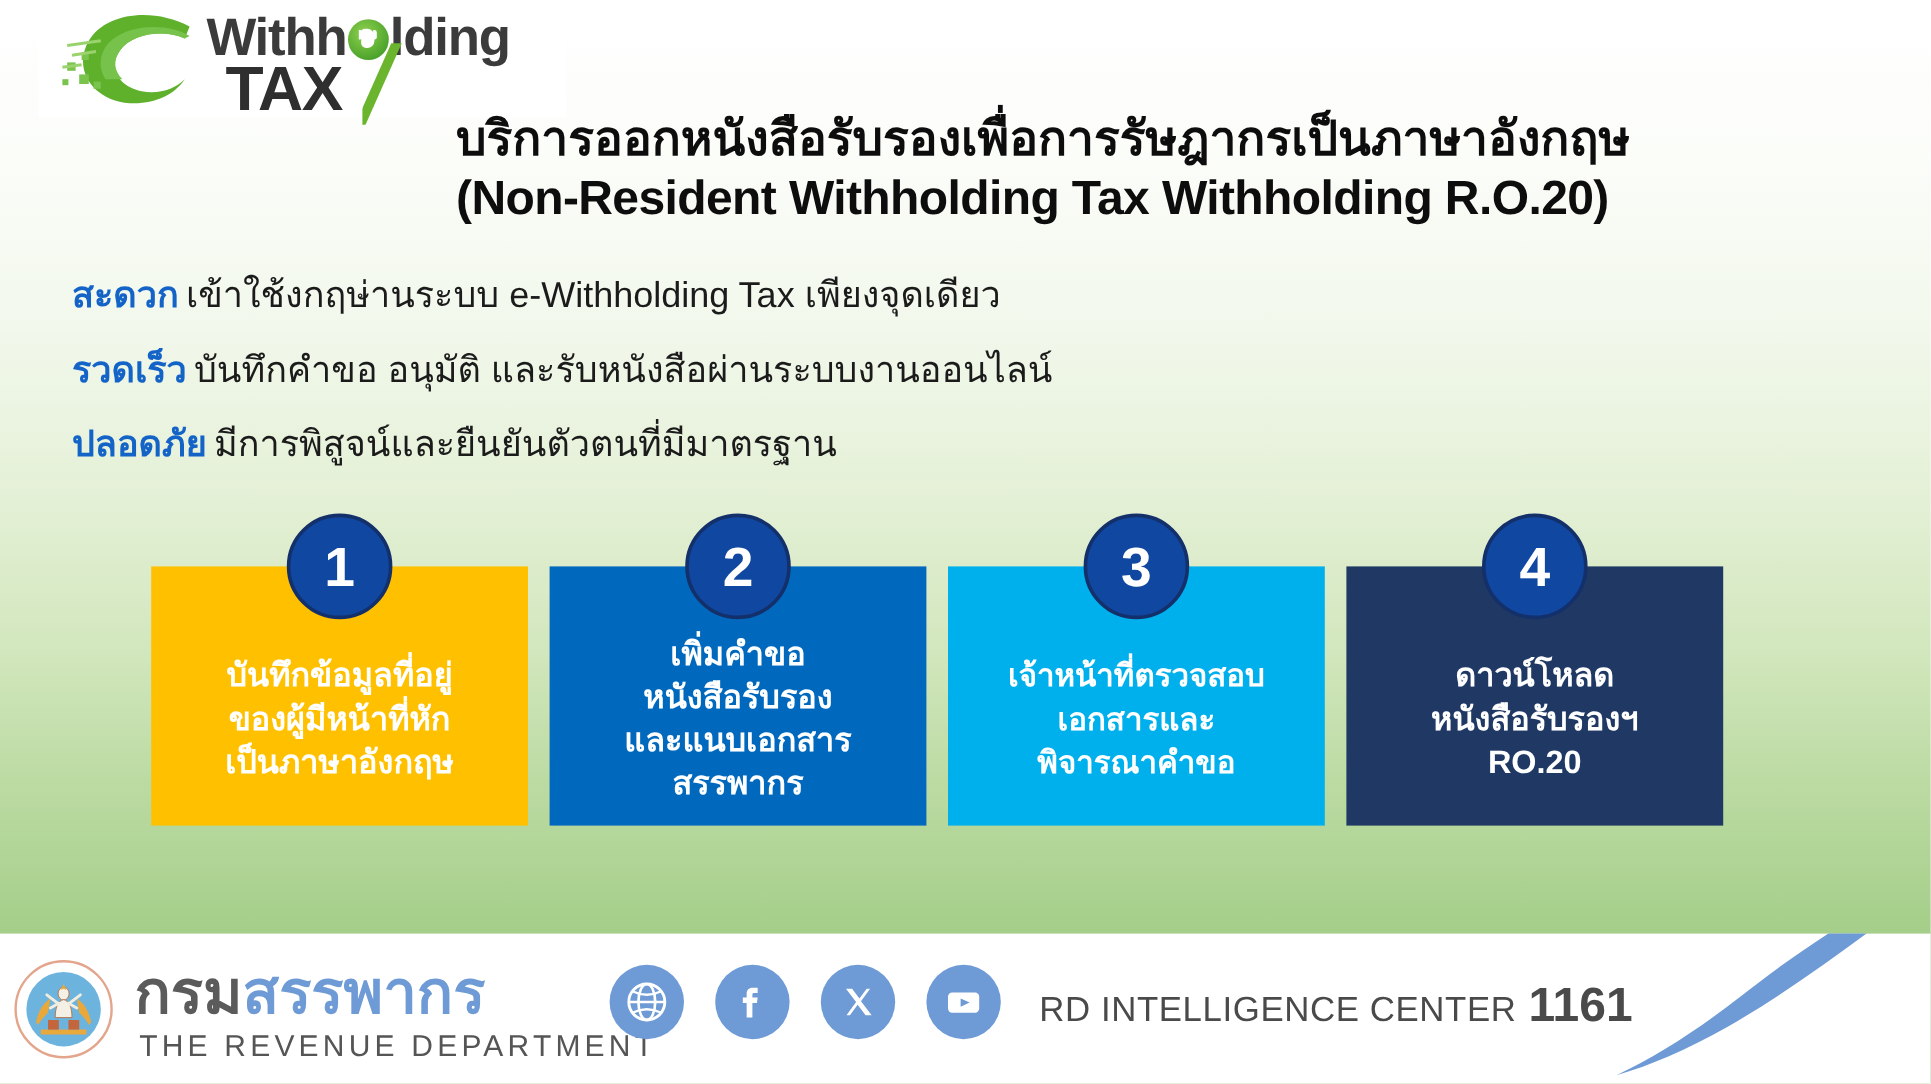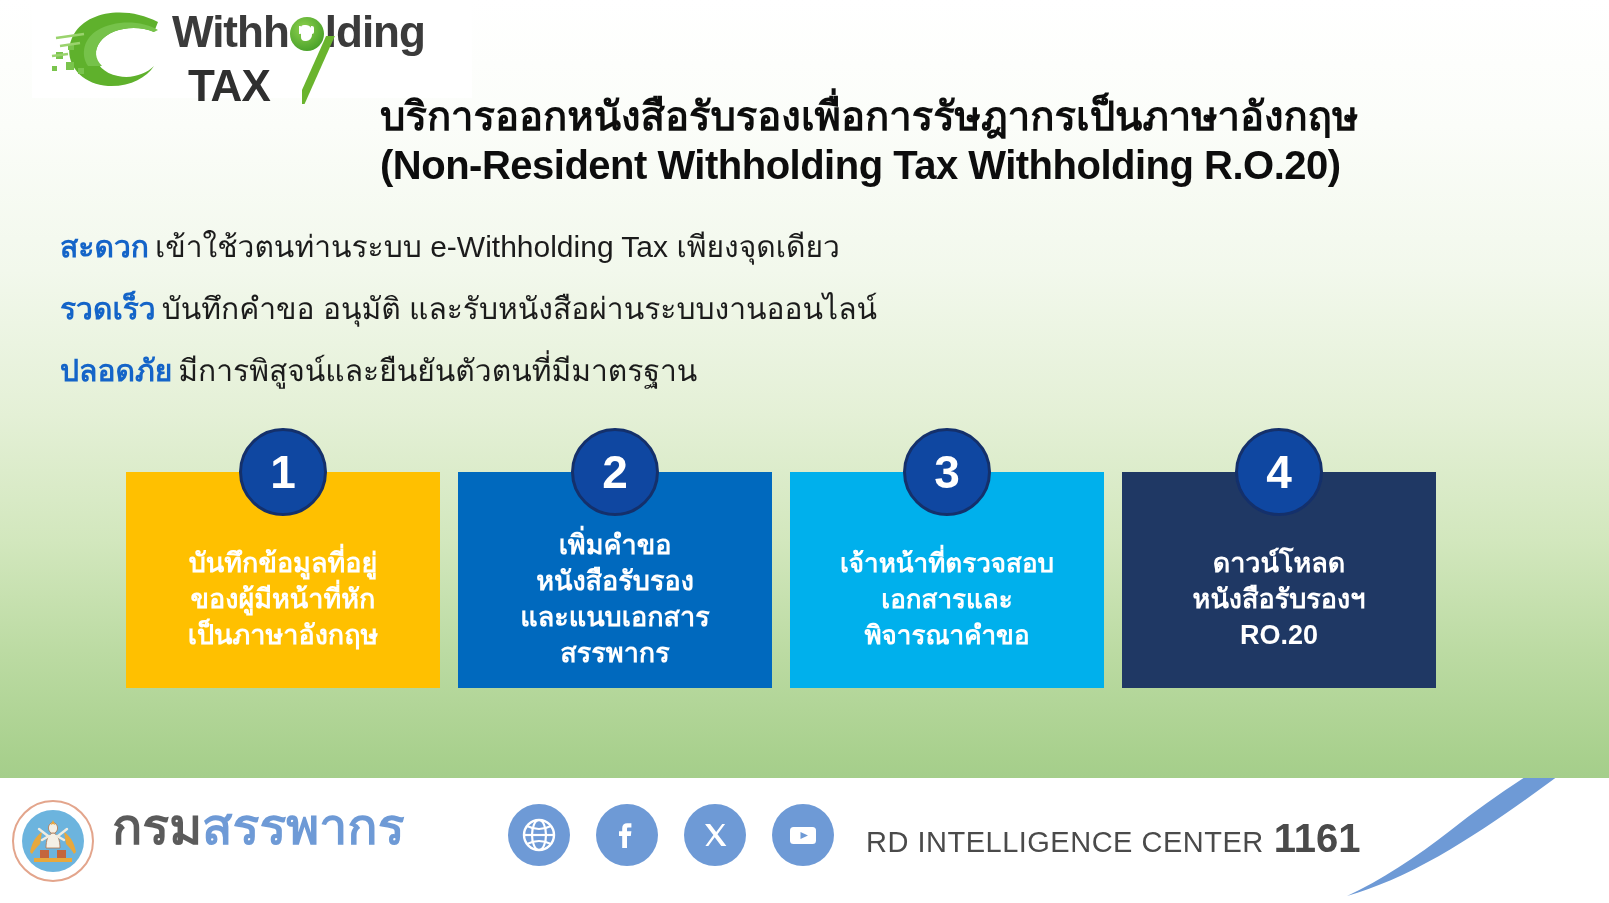--- a/index.html
+++ b/index.html
@@ -31,21 +31,21 @@
     display:inline-block;width:34px;height:34px;border-radius:50%;
     background:radial-gradient(circle at 40% 35%,#8fd14f 0%,#4aa22a 75%,#2f7a18 100%);
     position:relative;vertical-align:-4px;margin:0 1px;
   }
   .lw-o::after{
     content:"";position:absolute;left:11px;top:8px;width:11px;height:16px;
     background:#fff;border-radius:3px 6px 6px 4px;
     box-shadow:-6px -3px 0 -4px #fff, 6px -3px 0 -4px #fff;
   }
   .lw-line2{
-    position:absolute;left:16px;top:55px;font-size:44px;font-weight:bold;
+    position:absolute;left:16px;top:44px;font-size:52px;font-weight:bold;
     color:#2f2f2f;letter-spacing:-1px;line-height:50px;
   }
   .lw-x{
     position:absolute;left:130px;top:30px;width:60px;height:68px;
     overflow:hidden;
   }
   .lw-x::before{
     content:"";position:absolute;left:8px;top:-6px;width:8px;height:86px;
     background:#6ab42e;transform:rotate(24deg);
   }
@@ -167,21 +167,21 @@
     </div>
   </div>
 
   <div class="title-wrap">
     <div class="title-th">บริการออกหนังสือรับรองเพื่อการรัษฎากรเป็นภาษาอังกฤษ</div>
     <div class="title-en">(Non-Resident Withholding Tax Withholding R.O.20)</div>
   </div>
 
   <div class="bullets">
     <div class="bullet">
-      <span class="kw">สะดวก</span><span>เข้าใช้วตนท่านระบบ e-Withholding Tax เพียงจุดเดียว</span>
+      <span class="kw">สะดวก</span><span>เข้าใช้งกฤษ่านระบบ e-Withholding Tax เพียงจุดเดียว</span>
     </div>
     <div class="bullet">
       <span class="kw">รวดเร็ว</span><span>บันทึกคำขอ อนุมัติ และรับหนังสือผ่านระบบงานออนไลน์</span>
     </div>
     <div class="bullet">
       <span class="kw">ปลอดภัย</span><span>มีการพิสูจน์และยืนยันตัวตนที่มีมาตรฐาน</span>
     </div>
   </div>
 
   <div class="steps">
@@ -252,20 +252,21 @@
               <path d="M31 22 L38 26"></path>
           </g>
           <path d="M27 6 L29.4 11 L27 10 L24.6 11 Z" fill="#e8a83c"></path>
           <g fill="#c4663c">
             <rect x="14" y="36" width="9" height="8"></rect>
             <rect x="31" y="36" width="9" height="8"></rect>
           </g>
         </svg>
       </div>
       <div class="rd-th"><span class="g1">กรม</span><span class="g2">สรรพากร</span></div>
+      <div class="rd-en">THE REVENUE DEPARTMENT</div>
     </div>
 
     <div class="socials">
       <div class="soc">
         <svg viewBox="0 0 40 40" width="40" height="40">
           <circle cx="20" cy="20" r="15" fill="none" stroke="#fff" stroke-width="2.4"></circle>
           <ellipse cx="20" cy="20" rx="7" ry="15" fill="none" stroke="#fff" stroke-width="2.2"></ellipse>
           <line x1="5" y1="20" x2="35" y2="20" stroke="#fff" stroke-width="2.2"></line>
           <path d="M8 11 Q20 17 32 11" fill="none" stroke="#fff" stroke-width="2"></path>
           <path d="M8 29 Q20 23 32 29" fill="none" stroke="#fff" stroke-width="2"></path>

